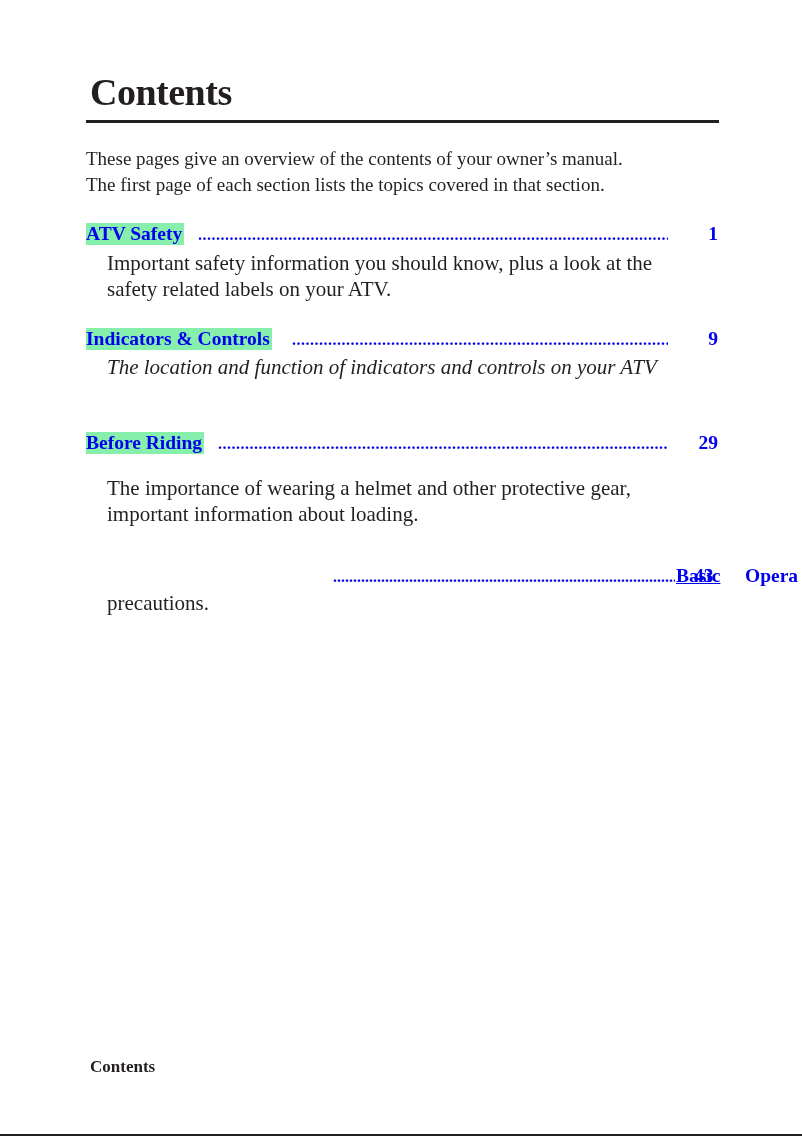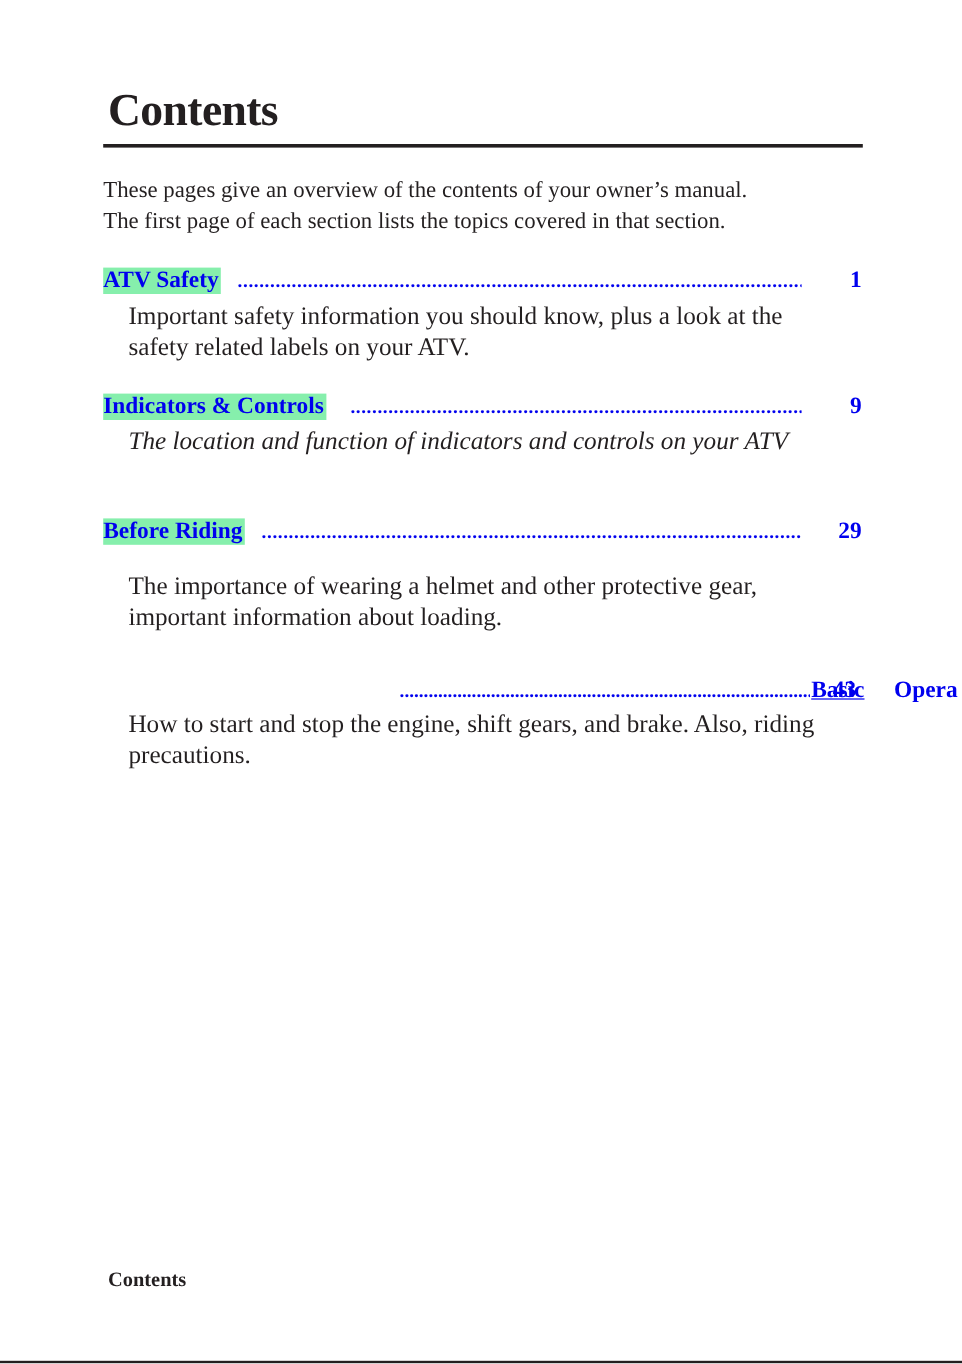--- a/index.html
+++ b/index.html
@@ -57,18 +57,17 @@
   <div>important information about loading.</div>
 </div>
 
 <div>
   <span class="broken" style="left:333px; width:342px; overflow:hidden; font-size:16px; line-height:24px;">................................................................................................................</span>
   <span class="broken" style="left:694px;">43</span>
   <span class="broken" style="left:676px;text-decoration:underline;">Basic</span>
   <span class="broken" style="left:745px;">Opera</span>
 </div>
 <div class="desc" style="top:590px;">
-  <div>How to start and stop the engine, shift gears, and brake. Also, riding</div>
   <div>precautions.</div>
 </div>
 
 <div class="footer-label">Contents</div>
 <div class="bottom-rule"></div>
 
 </body></html>

